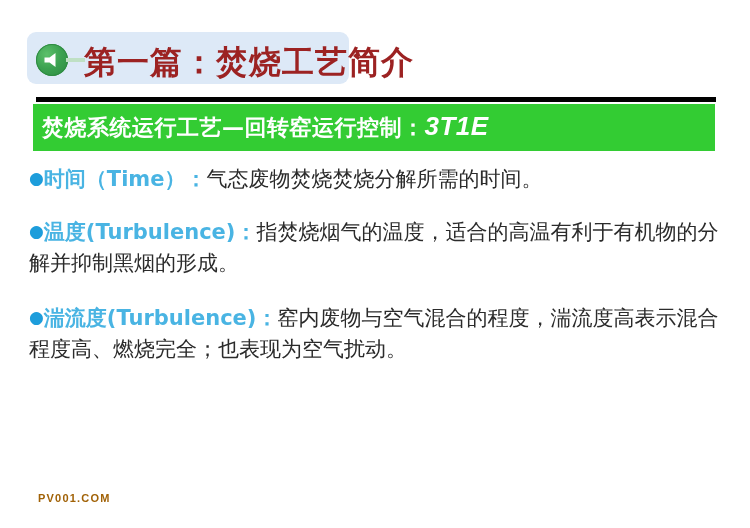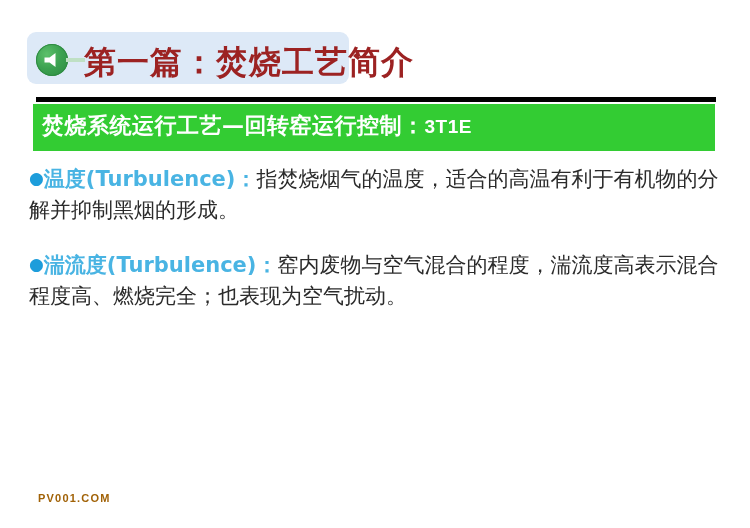--- a/index.html
+++ b/index.html
@@ -84,23 +84,24 @@
     top: 7px;
     font-family: "DejaVu Sans", "Liberation Sans", sans-serif;
     font-size: 22px;
     font-weight: bold;
     color: #ffffff;
     white-space: nowrap;
     letter-spacing: 0.5px;
   }
   #header-bar-text .tag {
     font-family: "Liberation Sans", "DejaVu Sans", sans-serif;
-    font-size: 19px;
+    font-size: 26px;
     font-weight: bold;
     letter-spacing: 0.5px;
+    font-style: italic;
   }
 
   
   #bullet-list {
     position: absolute;
     left: 29px;
     top: 163px;
     width: 700px;
   }
   .bullet-item {
@@ -163,20 +164,23 @@
 
 <div id="title-text">第一篇：焚烧工艺简介</div>
 
 <div id="header-rule"></div>
 <div id="header-bar">
   <div id="header-bar-text"><span>焚烧系统运行工艺—回转窑运行控制：</span><span class="tag">3T1E</span></div>
 </div>
 
 <div id="bullet-list">
 
+  <div class="bullet-item" id="bullet-item-0">
+    <p class="bullet-para"><span class="bullet-dot">●</span><span class="bullet-term-cjk">时间（Time）：</span><span class="bullet-body">气态废物焚烧焚烧分解所需的时间。</span></p>
+  </div>
 
   <div class="bullet-item" id="bullet-item-1">
     <p class="bullet-para"><span class="bullet-dot">●</span><span class="bullet-term-cjk">温度(Turbulence)：</span><span class="bullet-body">指焚烧烟气的温度，适合的高温有利于有机物的分解并抑制黑烟的形成。</span></p>
   </div>
 
   <div class="bullet-item" id="bullet-item-2">
     <p class="bullet-para"><span class="bullet-dot">●</span><span class="bullet-term-cjk">湍流度(Turbulence)：</span><span class="bullet-body">窑内废物与空气混合的程度，湍流度高表示混合程度高、燃烧完全；也表现为空气扰动。</span></p>
   </div>
 
 

